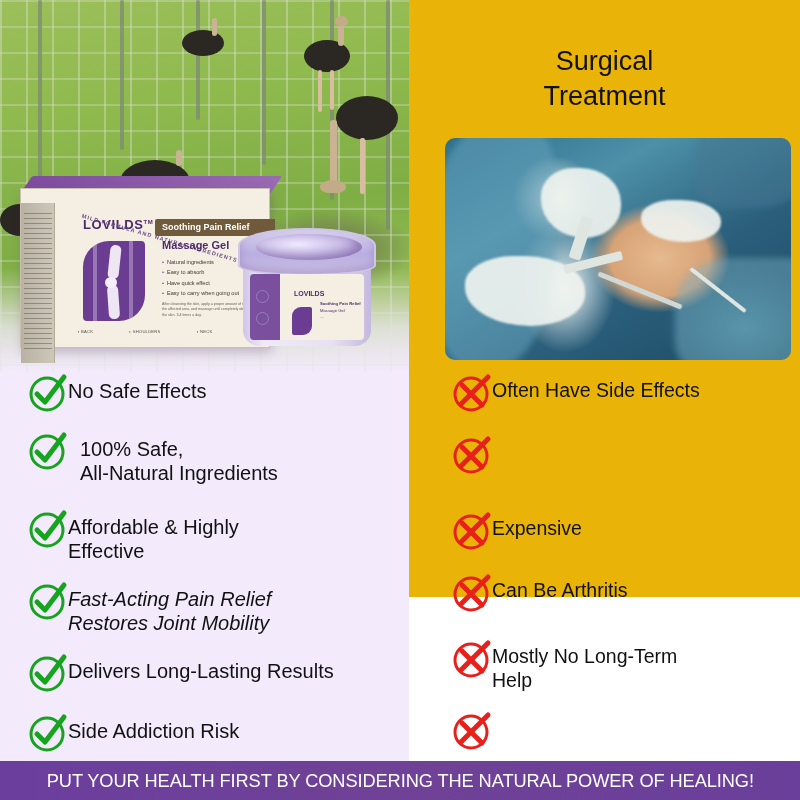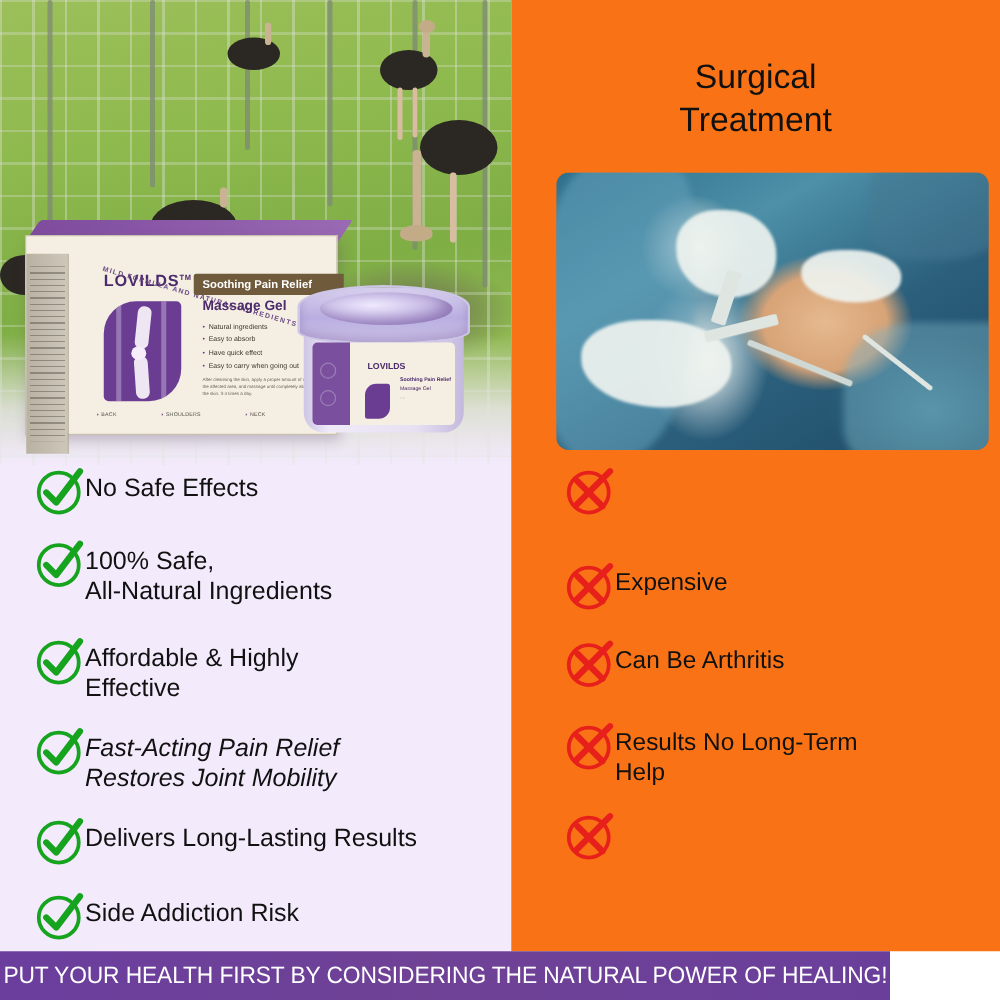--- a/index.html
+++ b/index.html
@@ -140,21 +140,21 @@
   .jl-knee  { position:absolute; left:42px; top:33px; width:20px; height:28px; background:#6b3d92; border-radius:9px 2px 9px 2px; }
   .seal { position:absolute; width:13px; height:13px; border:1px solid #9a7fb5; border-radius:50%; color:#7a5f96; font-size:3px; text-align:center; line-height:13px; }
 
   .shadow-plate {
     position:absolute; left:0; top:300px; width:409px; height:70px;
     background:radial-gradient(ellipse 200px 30px at 190px 22px, rgba(150,130,170,.42), rgba(243,234,252,0) 72%);
   }
 
   
   .right-panel {
-    position:absolute; left:409px; top:0; width:391px; height:761px; background:#f97316;
+    position:absolute; left:409px; top:0; width:391px; height:597px; background:#eab308;
   }
   .right-title {
     position:absolute; left:0; top:44px; width:391px; text-align:center;
     font-size:27px; color:#111; line-height:1.28;
   }
   .surgery-photo {
     position:absolute; left:36px; top:138px; width:346px; height:222px;
     border-radius:10px; overflow:hidden;
     background:
       radial-gradient(ellipse 90px 70px at 215px 120px, #e6b98e 0%, #d7a377 55%, rgba(215,163,119,0) 78%),
@@ -172,21 +172,21 @@
   .list-left  { left:28px; top:373px; width:372px; }
   .list-right { left:452px; top:373px; width:340px; }
   .row { display:flex; align-items:flex-start; }
   .mark { flex:0 0 auto; width:40px; height:40px; position:relative; }
   .mark svg { position:absolute; left:0; top:0; overflow:visible; }
   .row-text { font-size:19.5px; color:#111; line-height:1.22; padding-top:6px; }
   .list-left  .row-text { font-size:20px; }
 
   
   .banner {
-    position:absolute; left:0; top:761px; width:712px; height:39px;
+    position:absolute; left:0; top:761px; width:800px; height:39px;
     background:linear-gradient(to right,#6b3e9e,#6f4296 48%,#6a3f9b);
     display:flex; align-items:center; justify-content:center;
   }
   .banner-text {
     color:#ffffff; font-size:19px; letter-spacing:-0.1px;
     transform:scaleX(.96); white-space:nowrap;
   }
 </style>
 </head>
 <body>
@@ -295,21 +295,21 @@
         </div>
         <div class="row-text">No Safe Effects</div>
       </div>
       <div class="row" style="height:78px;">
         <div class="mark">
           <svg width="40" height="40" viewBox="0 0 40 40">
             <circle cx="19" cy="21" r="16" fill="none" stroke="#16a31e" stroke-width="3"></circle>
             <path d="M9 21 L17 29 L36 4" fill="none" stroke="#16a31e" stroke-width="5" stroke-linecap="round" stroke-linejoin="round"></path>
           </svg>
         </div>
-        <div class="row-text" style="white-space:pre-line;">100% Safe,
+        <div class="row-text" style="white-space:pre-line;margin-left:12px;">100% Safe,
 All-Natural Ingredients</div>
       </div>
       <div class="row" style="height:72px;">
         <div class="mark">
           <svg width="40" height="40" viewBox="0 0 40 40">
             <circle cx="19" cy="21" r="16" fill="none" stroke="#16a31e" stroke-width="3"></circle>
             <path d="M9 21 L17 29 L36 4" fill="none" stroke="#16a31e" stroke-width="5" stroke-linecap="round" stroke-linejoin="round"></path>
           </svg>
         </div>
         <div class="row-text" style="white-space:pre-line;">Affordable &amp; Highly
@@ -359,20 +359,30 @@
       <div class="glove" style="left:96px;  top:30px;  width:80px;  height:70px;"></div>
       <div class="glove" style="left:20px;  top:118px; width:120px; height:70px;"></div>
       <div class="glove" style="left:196px; top:62px;  width:80px;  height:42px;"></div>
       <div class="instr" style="left:130px; top:78px;  width:12px;  height:44px; transform:rotate(18deg);"></div>
       <div class="instr" style="left:118px; top:120px; width:60px;  height:9px;  transform:rotate(-14deg);"></div>
       <div class="instr" style="left:150px; top:150px; width:90px;  height:5px;  transform:rotate(22deg); background:#cfd8d4;"></div>
       <div class="instr" style="left:238px; top:150px; width:70px;  height:4px;  transform:rotate(38deg); background:#dfe6e2;"></div>
     </div>
 
     <div class="list list-right" style="left:43px;">
+      <div class="row" style="height:62px;">
+        <div class="mark">
+          <svg width="40" height="40" viewBox="0 0 40 40">
+            <circle cx="19" cy="21" r="16" fill="none" stroke="#e8201c" stroke-width="3"></circle>
+            <path d="M10 12 L30 32" fill="none" stroke="#e8201c" stroke-width="5" stroke-linecap="round"></path>
+            <path d="M9 31 L36 4" fill="none" stroke="#e8201c" stroke-width="5" stroke-linecap="round"></path>
+          </svg>
+        </div>
+        <div class="row-text">Often Have Side Effects</div>
+      </div>
       <div class="row" style="height:76px;">
         <div class="mark">
           <svg width="40" height="40" viewBox="0 0 40 40">
             <circle cx="19" cy="21" r="16" fill="none" stroke="#e8201c" stroke-width="3"></circle>
             <path d="M10 12 L30 32" fill="none" stroke="#e8201c" stroke-width="5" stroke-linecap="round"></path>
             <path d="M9 31 L36 4" fill="none" stroke="#e8201c" stroke-width="5" stroke-linecap="round"></path>
           </svg>
         </div>
       </div>
       <div class="row" style="height:62px;">
@@ -396,21 +406,21 @@
         <div class="row-text">Can Be Arthritis</div>
       </div>
       <div class="row" style="height:72px;">
         <div class="mark">
           <svg width="40" height="40" viewBox="0 0 40 40">
             <circle cx="19" cy="21" r="16" fill="none" stroke="#e8201c" stroke-width="3"></circle>
             <path d="M10 12 L30 32" fill="none" stroke="#e8201c" stroke-width="5" stroke-linecap="round"></path>
             <path d="M9 31 L36 4" fill="none" stroke="#e8201c" stroke-width="5" stroke-linecap="round"></path>
           </svg>
         </div>
-        <div class="row-text" style="white-space:pre-line;">Results No Long-Term
+        <div class="row-text" style="white-space:pre-line;">Mostly No Long-Term
 Help</div>
       </div>
       <div class="row" style="height:70px;">
         <div class="mark">
           <svg width="40" height="40" viewBox="0 0 40 40">
             <circle cx="19" cy="21" r="16" fill="none" stroke="#e8201c" stroke-width="3"></circle>
             <path d="M10 12 L30 32" fill="none" stroke="#e8201c" stroke-width="5" stroke-linecap="round"></path>
             <path d="M9 31 L36 4" fill="none" stroke="#e8201c" stroke-width="5" stroke-linecap="round"></path>
           </svg>
         </div>

